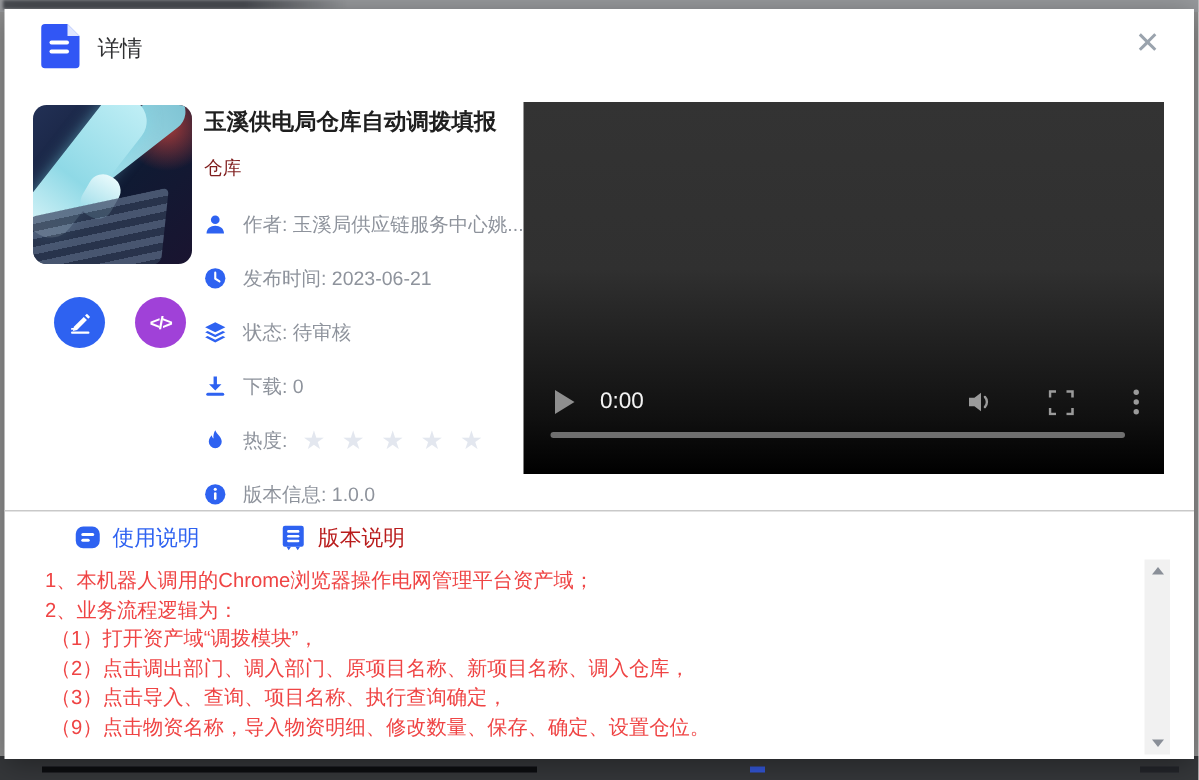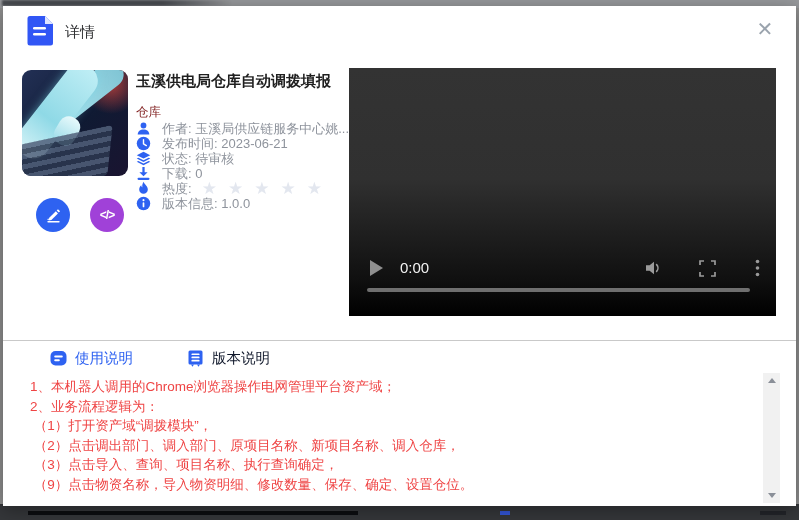--- a/index.html
+++ b/index.html
@@ -36,21 +36,21 @@
     background:linear-gradient(180deg,#7fc4d4,#aee4ee); border-radius:13px; transform:rotate(52deg); }
   .thumb .joint { position:absolute; left:34px; top:46px; width:22px; height:30px;
     background:linear-gradient(180deg,#e8fafc,#9adbe8); border-radius:10px; transform:rotate(30deg); }
   .thumb .keys { position:absolute; left:-6px; bottom:-8px; width:95px; height:48px;
     background:repeating-linear-gradient(180deg,#51607a 0 5px,#2c3850 5px 10px);
     transform:rotate(-12deg) skewX(-18deg); opacity:.85; border-radius:4px; }
 
   .item-info { position:absolute; left:133px; top:66px; width:213px; overflow:hidden; }
   .item-title { font-size:15px; font-weight:bold; color:#1f1f1f; white-space:nowrap; }
   .item-cat { margin-top:13px; font-size:12.5px; color:#7f1d1d; }
-  .meta-row { display:flex; align-items:center; margin-top:0; height:15px; white-space:nowrap; }
+  .meta-row { display:flex; align-items:center; margin-top:21px; height:15px; white-space:nowrap; }
   .meta-row svg { flex:0 0 15px; margin-right:11px; }
   .meta-label { font-size:13px; color:#8e939c; }
   .stars { display:inline-flex; gap:11px; margin-left:10px; }
   .star { font-size:17px; color:#e3e7ef; line-height:15px; }
 
   .circle-btn { position:absolute; width:34px; height:34px; border-radius:50%; top:192px;
     display:flex; align-items:center; justify-content:center; cursor:pointer; }
   .circle-btn.blue { left:33px; background:#2e62f1; }
   .circle-btn.purple { left:87px; background:#a041d8; }
   .code-glyph { color:#fff; font-size:12px; font-weight:bold; letter-spacing:-1px; }
@@ -66,21 +66,21 @@
   .vc-full { position:absolute; right:60px; top:2px; }
   .vc-dots { position:absolute; right:16px; top:1px; }
   .vc-bar { position:absolute; left:18px; right:26px; bottom:24px; height:4px;
     background:#6f6f6f; border-radius:2px; }
 
   .divider { position:absolute; left:0; right:0; top:334px; height:1px; background:#c9c9c9; }
 
   .tabs { position:absolute; left:35px; top:343px; display:flex; gap:42px; }
   .tab { display:flex; align-items:center; gap:8px; cursor:pointer;padding-left:12px; }
   .tab svg { width:17px; height:17px; }
-  .tab-label { font-size:14.5px; color:#0f172a; }
+  .tab-label { font-size:14.5px; color:#b91c1c; }
   .tab.active .tab-label { color:#2e62f1; }
 
   .desc { position:absolute; left:27px; top:371px; width:722px; }
   .desc p { font-size:13.5px; color:#ef4444; line-height:19.5px; white-space:pre; }
 
   .scrollbar { position:absolute; right:16px; top:367px; width:17px; height:130px;
     background:#f1f1f1; }
   .sb-arrow { position:absolute; left:0; width:17px; height:15px; display:flex;
     align-items:center; justify-content:center; }
   .sb-arrow.up { top:0; } .sb-arrow.down { bottom:0; }

